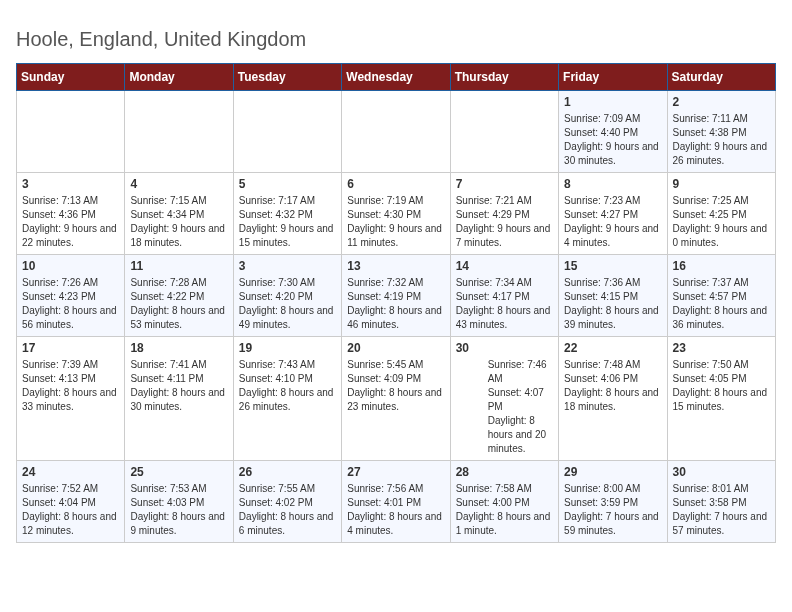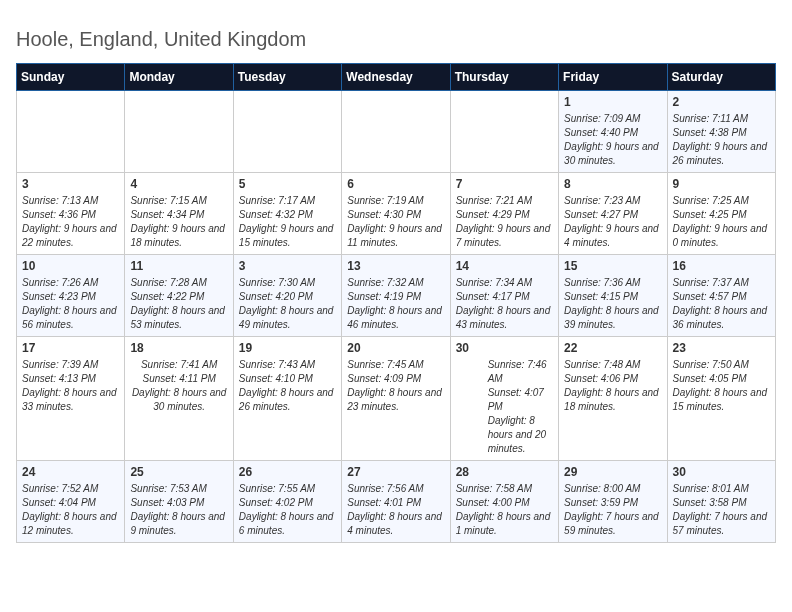--- a/index.html
+++ b/index.html
@@ -45,21 +45,21 @@
       color: #555;
       margin-top: 12px;
       text-align: right;
     }
     table {
       width: 100%;
       border-collapse: collapse;
       font-size: 10.5px;
     }
     thead tr {
-      background-color: #0f172a;
+      background-color: #7f1d1d;
     }
     thead th {
       color: #fff;
       padding: 6px 4px;
       text-align: left;
       font-size: 12px;
       font-weight: bold;
       border: 1px solid #2060a0;
     }
     tbody tr {
@@ -79,21 +79,20 @@
     .day-number {
       font-size: 12px;
       font-weight: bold;
       color: #333;
       margin-bottom: 3px;
     }
     .day-info {
       color: #333;
       font-size: 10px;
       line-height: 1.4;
-      font-style: italic;
     }
     .empty-cell {
       background: #fff !important;
     }
   </style>
 </head>
 <body>
 
 <div class="header-area">
   <div class="title-area">
@@ -223,33 +222,33 @@
       </tr>
       <tr>
         <td>
           <div class="day-number">17</div>
           <div class="day-info" style="white-space: pre-line;">Sunrise: 7:39 AM
 Sunset: 4:13 PM
 Daylight: 8 hours and 33 minutes.</div>
         </td>
         <td>
           <div class="day-number">18</div>
-          <div class="day-info" style="white-space: pre-line; text-align: center;">Sunrise: 7:41 AM
+          <div class="day-info" style="white-space: pre-line;">Sunrise: 7:41 AM
 Sunset: 4:11 PM
 Daylight: 8 hours and 30 minutes.</div>
         </td>
         <td>
           <div class="day-number">19</div>
           <div class="day-info" style="white-space: pre-line;">Sunrise: 7:43 AM
 Sunset: 4:10 PM
 Daylight: 8 hours and 26 minutes.</div>
         </td>
         <td>
           <div class="day-number">20</div>
-          <div class="day-info" style="white-space: pre-line;">Sunrise: 7:45 AM
+          <div class="day-info" style="white-space: pre-line;">Sunrise: 5:45 AM
 Sunset: 4:09 PM
 Daylight: 8 hours and 23 minutes.</div>
         </td>
         <td>
           <div class="day-number">30</div>
           <div class="day-info" style="white-space: pre-line; margin-left: 32px;">Sunrise: 7:46 AM
 Sunset: 4:07 PM
 Daylight: 8 hours and 20 minutes.</div>
         </td>
         <td>

